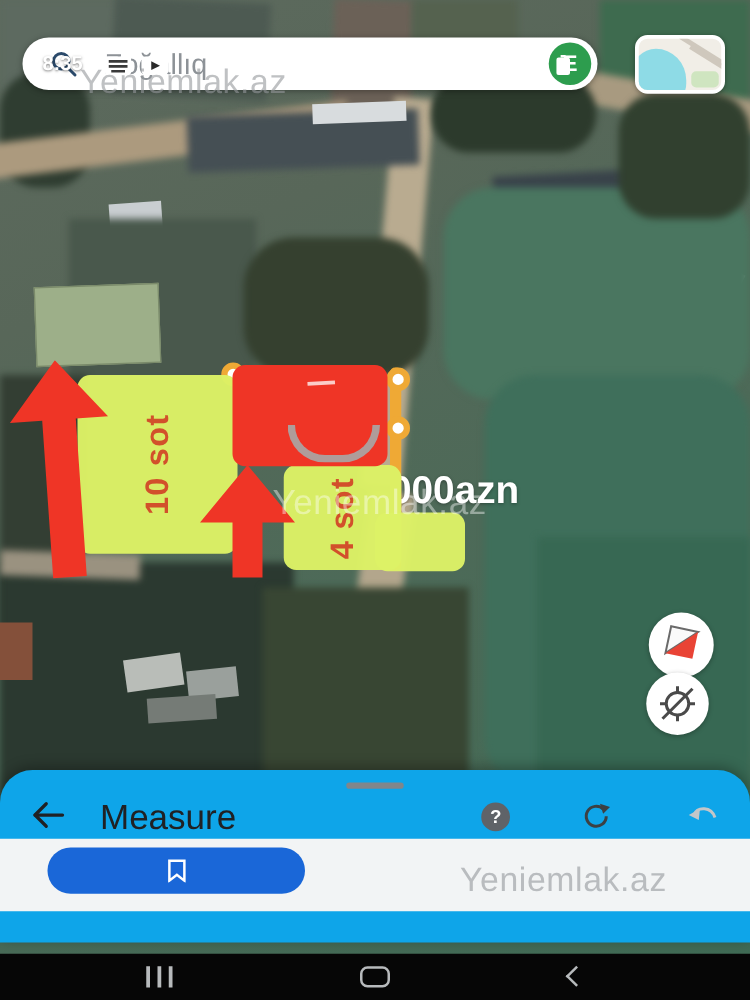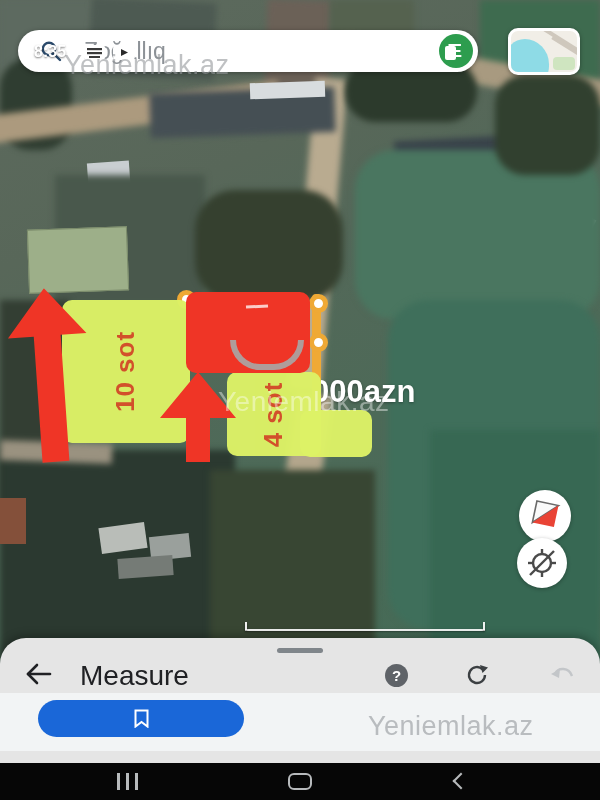--- a/index.html
+++ b/index.html
@@ -46,21 +46,21 @@
   
   .ctl{position:absolute;width:52px;height:52px;border-radius:50%;background:#fff;z-index:8;box-shadow:0 1px 4px rgba(0,0,0,.3);display:flex;align-items:center;justify-content:center;}
   .ctl-3d{font-size:19px;font-weight:bold;color:#3c4043;letter-spacing:.5px;}
 
   
   .scale{position:absolute;z-index:8;color:#fff;}
   .scale-line{position:absolute;left:245px;top:629px;width:240px;height:2px;background:rgba(255,255,255,.92);box-shadow:0 1px 2px rgba(0,0,0,.4);}
   .scale-tick{position:absolute;width:2px;height:8px;background:rgba(255,255,255,.92);top:622px;box-shadow:0 1px 2px rgba(0,0,0,.4);}
 
   
-  .sheet{position:absolute;left:0;top:638px;width:600px;height:138px;background:#e5e5e5;border-radius:26px 26px 0 0;z-index:11;box-shadow:0 -2px 10px rgba(0,0,0,.3);}
+  .sheet{position:absolute;left:0;top:616px;width:600px;height:138px;background:#0ea5e9;border-radius:26px 26px 0 0;z-index:11;box-shadow:0 -2px 10px rgba(0,0,0,.3);}
   .handle{position:absolute;left:277px;top:10px;width:46px;height:5px;border-radius:3px;background:#80868b;}
   .sheet-title{position:absolute;left:80px;top:22px;font-size:28px;color:#202124;}
   .icon-btn{position:absolute;top:26px;}
   .help-badge{width:23px;height:23px;border-radius:50%;background:#5f6368;color:#fff;font-size:15px;font-weight:bold;display:flex;align-items:center;justify-content:center;}
   .save-strip{position:absolute;left:0;top:55px;width:600px;height:58px;background:#f2f4f5;}
   .save-btn{position:absolute;left:38px;top:62px;width:206px;height:37px;border-radius:19px;background:var(--save-blue);display:flex;align-items:center;justify-content:center;gap:10px;border:none;}
   .save-btn span{color:#fff;font-size:17px;font-weight:bold;}
 
   
   .navbar{position:absolute;left:0;top:763px;width:600px;height:37px;background:#060606;z-index:13;}

